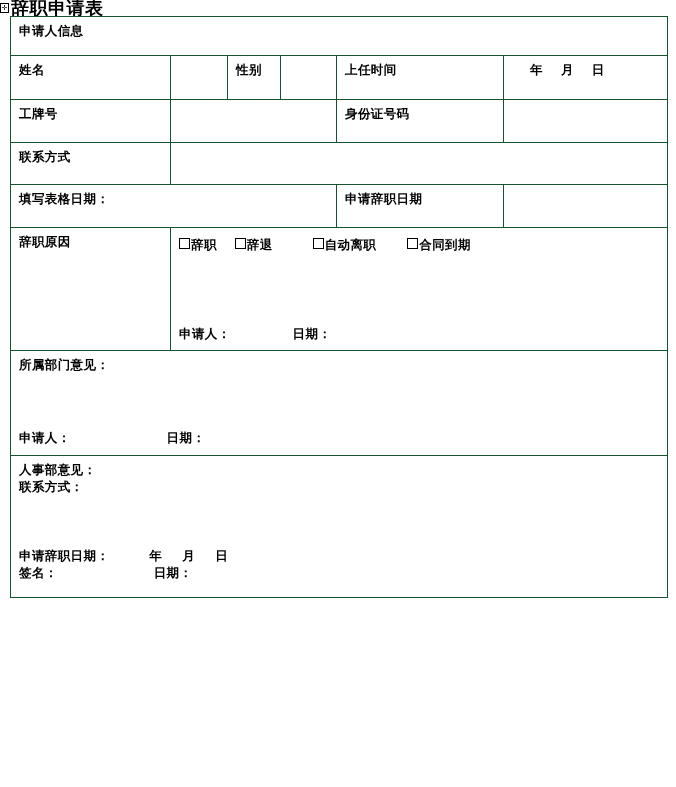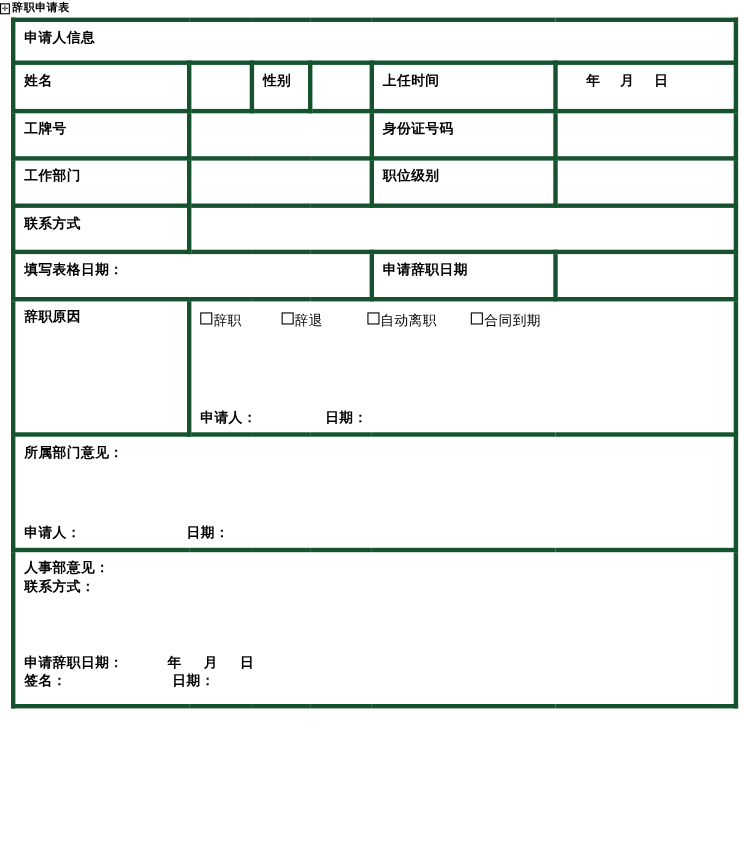--- a/index.html
+++ b/index.html
@@ -29,38 +29,38 @@
     font-size: 7px;
     line-height: 8px;
     text-align: center;
   }
 
   
   .doc-title {
     position: absolute;
     left: 11px;
     top: 0px;
-    font-size: 10px;
+    font-size: 18px;
     font-weight: bold;
     letter-spacing: 0.5px;
     line-height: 15px;
     white-space: nowrap;
   }
 
   
   table.form {
     position: absolute;
     left: 10px;
     top: 16px;
     width: 657px;
     border-collapse: collapse;
     table-layout: fixed;
   }
   table.form td {
-    border: 4px solid #14532d;
+    border: 1px solid #14532d;
     vertical-align: top;
     padding: 5px 0 0 8px;
     font-size: 12.5px;
     font-weight: bold;
     line-height: 17px;
     letter-spacing: 0.4px;
     box-sizing: border-box;
   }
   td.blank { padding: 0; }
 
@@ -94,24 +94,24 @@
     border: 1px solid #000;
     background: #fff;
     vertical-align: -1px;
     margin-right: 1px;
     box-sizing: border-box;
   }
   .cblabel {
     display: inline-block;
     vertical-align: middle;
     font-size: 12.5px;
-    font-weight: normal;
+    font-weight: bold;
     letter-spacing: 0.4px;
   }
-  .gap-a { margin-left: 36px; }
+  .gap-a { margin-left: 18px; }
   .gap-b { margin-left: 40px; }
   .gap-c { margin-left: 31px; }
 
   .date-slots { margin-left: 18px; letter-spacing: 0.4px; }
   .date-slots .sep { display: inline-block; width: 18px; }
 
   .stack-line { display: block; }
 
   .hr-confirm { display: block; margin-top: 52px; }
   .hr-confirm .label { display: inline-block; }
@@ -176,26 +176,20 @@
     </td>
   </tr>
 
   <tr class="r-badge">
     <td>工牌号</td>
     <td class="blank" colspan="3"></td>
     <td>身份证号码</td>
     <td class="blank"></td>
   </tr>
 
-  <tr class="r-dept">
-    <td>工作部门</td>
-    <td class="blank" colspan="3"></td>
-    <td>职位级别</td>
-    <td class="blank"></td>
-  </tr>
 
   <tr class="r-contact">
     <td>联系方式</td>
     <td class="blank" colspan="5"></td>
   </tr>
 
   <tr class="r-filldate">
     <td colspan="4">填写表格日期：</td>
     <td>申请辞职日期</td>
     <td class="blank"></td>

